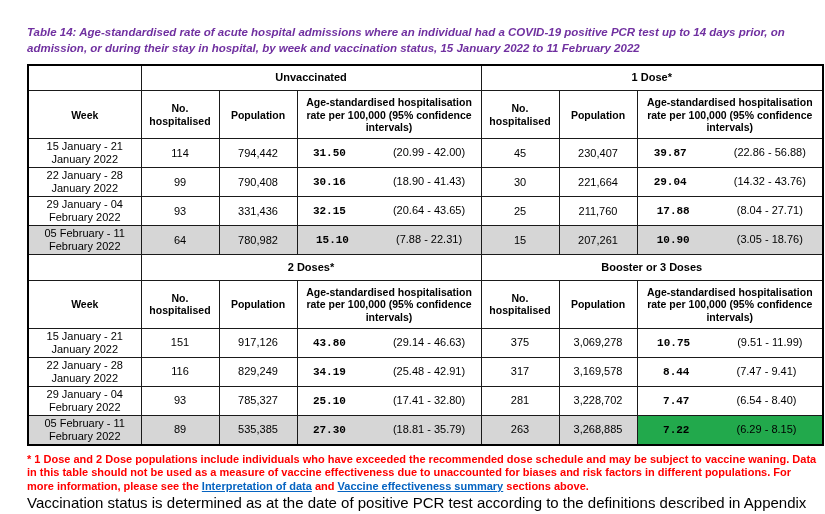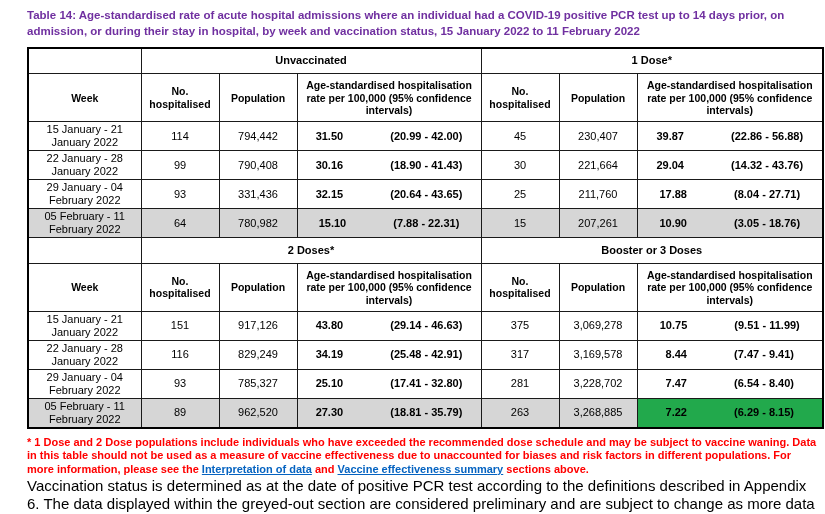--- a/index.html
+++ b/index.html
@@ -9,22 +9,23 @@
     overflow: hidden;
     font-family: "Liberation Sans", sans-serif;
   }
   .page { width: 825px; height: 514px; position: relative; }
 
   .title {
     color: var(--header-purple, #7030A0);
     font-weight: 700;
     font-size: 11.5px;
     line-height: 1.38;
-    margin: 8px 20px 0 27px;
+    margin: 25px 20px 0 27px;
     width: 792px;
+    font-style: italic;
   }
 
   table.datatable {
     border-collapse: collapse;
     table-layout: fixed;
     margin: 7px 0 0 27px;
     width: 795px;
     border: 2px solid #000;
   }
   table.datatable td {
@@ -40,22 +41,22 @@
   td.ph {
     background: var(--header-purple, #7030A0);
     color: #ffffff;
     font-weight: 700;
   }
   tr.band td { height: 26px; font-size: 11px; }
   tr.subhead td { height: 48px; font-size: 10.5px; padding: 2px 6px; }
   tr.datarow td { height: 27px; }
   tr.grey td { background: var(--grey-row, #D6D6D6); }
   td.green, tr.grey td.green { background: var(--highlight-green, #22A94C); }
-  .rate { font-weight: 700; }
-  .ci { font-weight: 700; margin-left: 44px; }
+  .rate { font-weight: 700; font-family: Liberation Mono, monospace; }
+  .ci { font-weight: 400; margin-left: 44px; }
 
   .footnotes {
     margin: 7px 0 0 27px;
     width: 792px;
   }
   .fn-red {
     color: var(--footnote-red, #FF0000);
     font-weight: 700;
     font-size: 11px;
     line-height: 1.24;
@@ -192,21 +193,21 @@
         <td>93</td>
         <td>785,327</td>
         <td><span class="rate">25.10</span> <span class="ci">(17.41 - 32.80)</span></td>
         <td>281</td>
         <td>3,228,702</td>
         <td class="green"><span class="rate">7.47</span> <span class="ci">(6.54 - 8.40)</span></td>
       </tr>
       <tr class="datarow grey">
         <td>05 February - 11 February 2022</td>
         <td>89</td>
-        <td>962,520</td>
+        <td>535,385</td>
         <td><span class="rate">27.30</span> <span class="ci">(18.81 - 35.79)</span></td>
         <td>263</td>
         <td>3,268,885</td>
         <td class="green"><span class="rate">7.22</span> <span class="ci">(6.29 - 8.15)</span></td>
       </tr>
     </tbody>
   </table>
 
   <div class="footnotes">
     <div class="fn-red"><span>* 1 Dose and 2 Dose populations include individuals who have exceeded the recommended dose schedule and may be subject to vaccine waning. Data in this table should not be used as a measure of vaccine effectiveness due to unaccounted for biases and risk factors in different populations. For more information, please see the </span><a>Interpretation of data</a><span> and </span><a>Vaccine effectiveness summary</a><span> sections above.</span></div>

